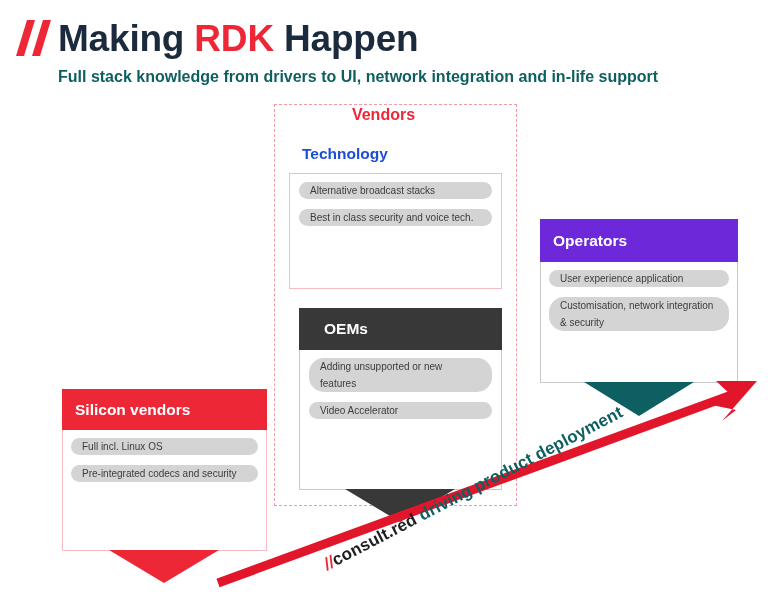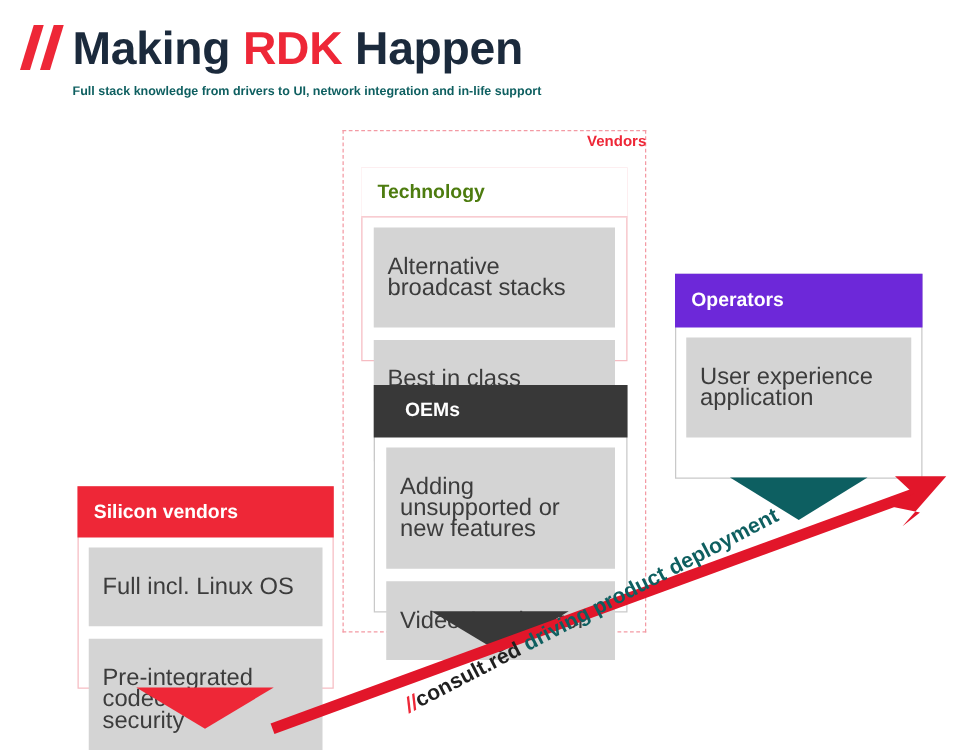--- a/index.html
+++ b/index.html
@@ -34,21 +34,21 @@
     font-weight: bold;
     letter-spacing: -0.2px;
     white-space: nowrap;
     color: #1b2a3c;
   }
   .t-dark { color: #1b2a3c; }
   .t-red  { color: #ee2737; }
   #subtitle-line {
     position: absolute;
     left: 58px; top: 68px;
-    font-size: 10px;
+    font-size: 16px;
     font-weight: bold;
     white-space: nowrap;
     color: #0e5f60;
   }
 
   
   .pillar { position: absolute; }
   .pillar-box {
     position: absolute;
     left: 0; top: 0;
@@ -64,61 +64,62 @@
     font-size: 15.5px;
     font-weight: bold;
   }
   .pillar-items {
     position: absolute;
     box-sizing: border-box;
   }
   .item-chip {
     background: #d4d4d4;
     color: #3c3c3c;
-    font-size: 19px;
+    font-size: 10px;
     line-height: 17px;
-    padding: 23px 11px;
-    box-sizing: border-box;
+    padding: 0 11px;
+    box-sizing: border-box;
+    border-radius: 15px;
   }
   .arrow-down {
     position: absolute;
     width: 0; height: 0;
     border-left: 55px solid transparent;
     border-right: 55px solid transparent;
   }
 
   
   #vendors-group {
     position: absolute;
     left: 274px; top: 104px;
     width: 243px; height: 402px;
     border: 1.5px dashed #f39aa4;
     box-sizing: border-box;
   }
   #vendors-title {
     position: absolute;
-    left: 274px; top: 106px;
+    left: 262px; top: 106px;
     width: 243px;
-    text-align: right;
-    font-size: 12px;
+    text-align: center;
+    font-size: 16px;
     font-weight: bold;
     color: #ee2737;
   }
 
   
   #technology-pillar { left: 289px; top: 134px; width: 213px; height: 155px; }
   #technology-pillar .pillar-box {
     width: 213px; height: 155px;
     border: 1px solid #f6bcc2;
   }
   #technology-pillar .pillar-header {
     width: 213px; height: 40px;
     padding-left: 13px;
     background: #ffffff;
-    color: #4d7c0f;
+    color: #1d4ed8;
     border-bottom: 1px solid #f6bcc2;
   }
   #technology-pillar .pillar-items { left: 10px; top: 48px; width: 193px; }
 
   
   #oems-pillar { left: 299px; top: 308px; width: 203px; height: 182px; }
   #oems-pillar .pillar-box {
     width: 203px; height: 182px;
     border: 1px solid #c9c9c9;
   }
@@ -230,20 +231,21 @@
   </div>
 </div>
 <div id="oems-arrow" class="arrow-down"></div>
 
 <div id="operators-pillar" class="pillar">
   <div class="pillar-box"></div>
   <div class="pillar-header">Operators</div>
   <div class="pillar-items">
     <div class="item-chip">User experience application</div>
     <div style="height:10px"></div>
+    <div class="item-chip">Customisation, network integration &amp; security</div>
   </div>
 </div>
 <div id="operators-arrow" class="arrow-down"></div>
 
 <div id="silicon-pillar" class="pillar">
   <div class="pillar-box"></div>
   <div class="pillar-header">Silicon vendors</div>
   <div class="pillar-items">
     <div class="item-chip">Full incl. Linux OS</div>
     <div style="height:10px"></div>

